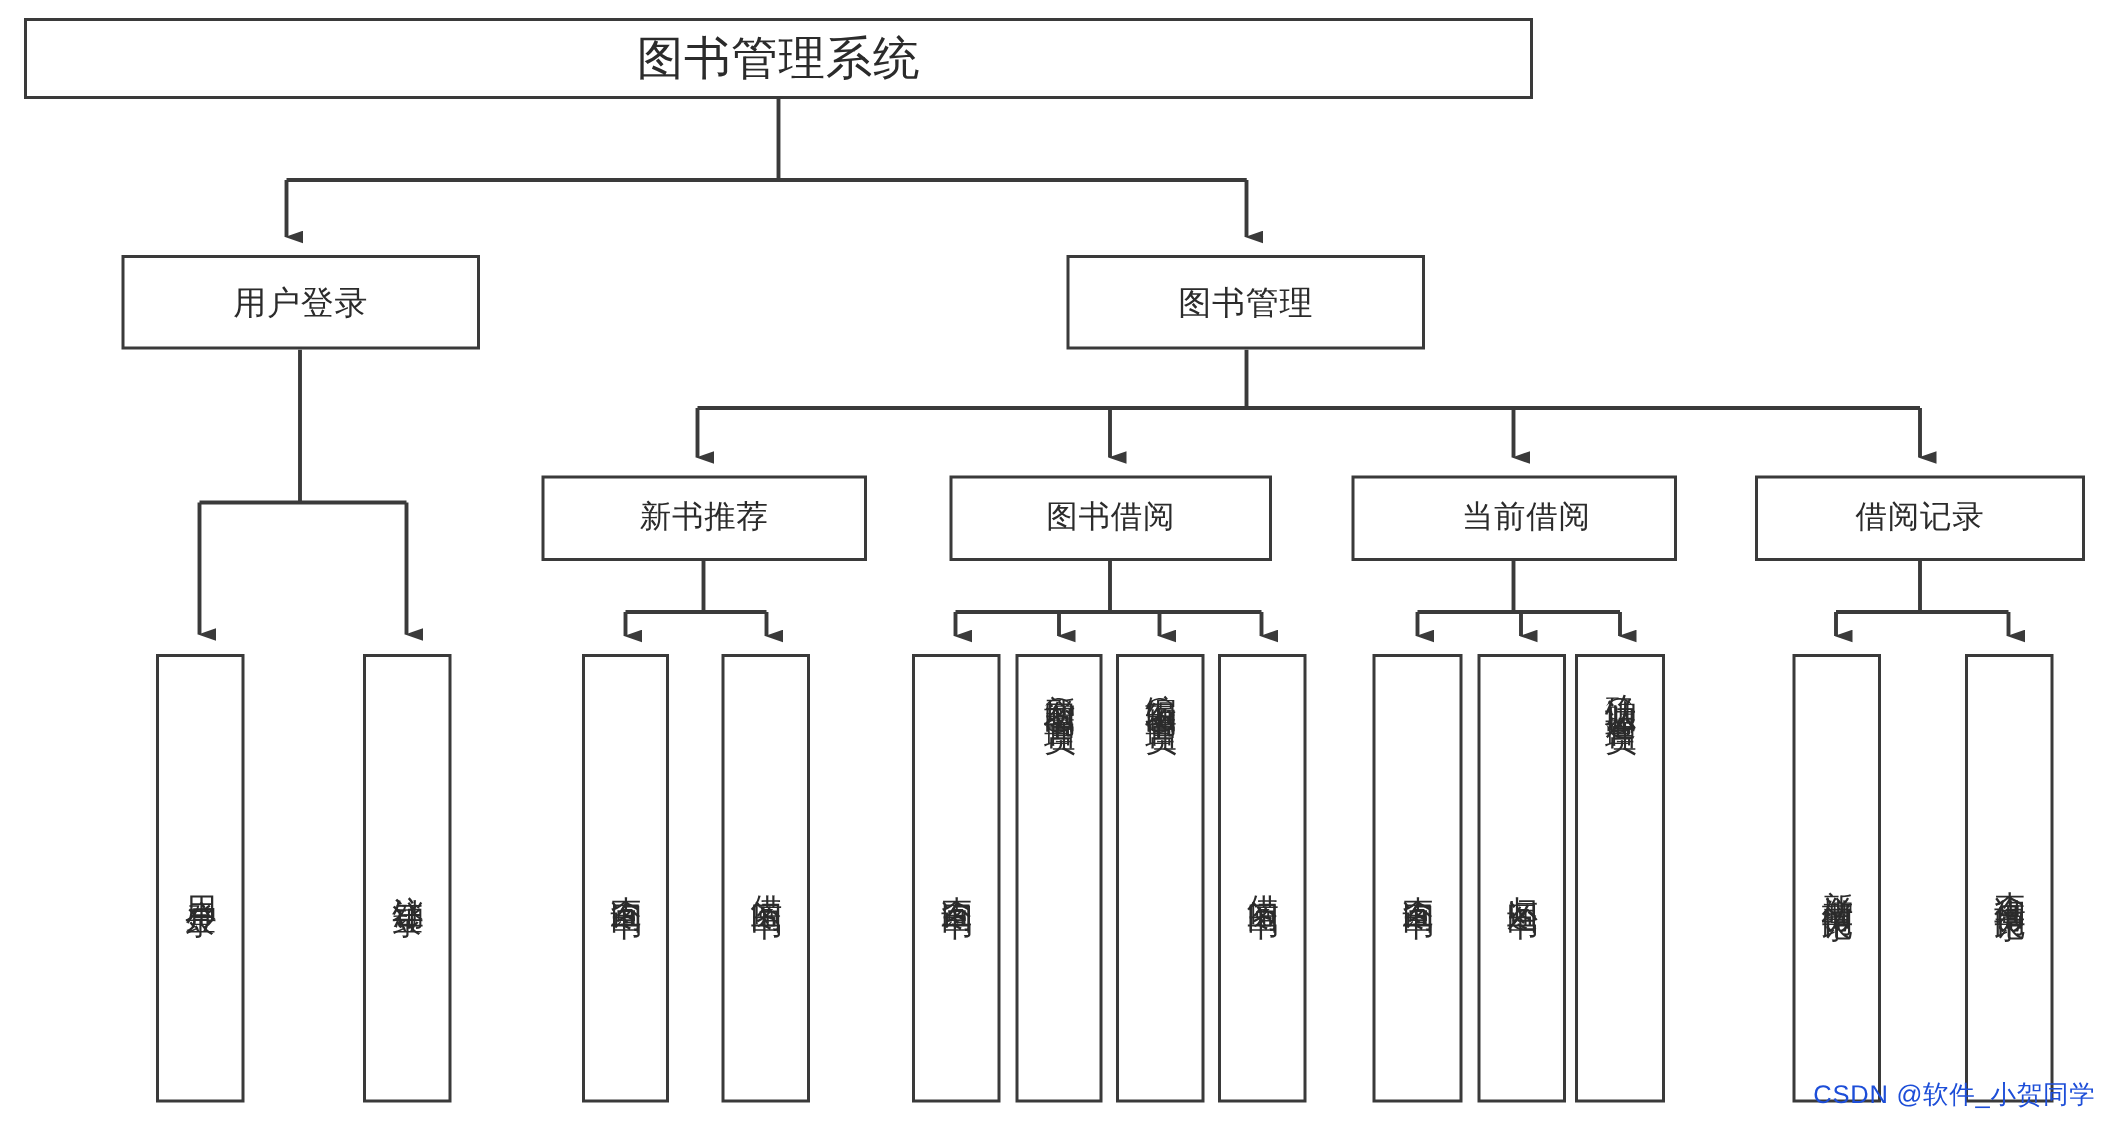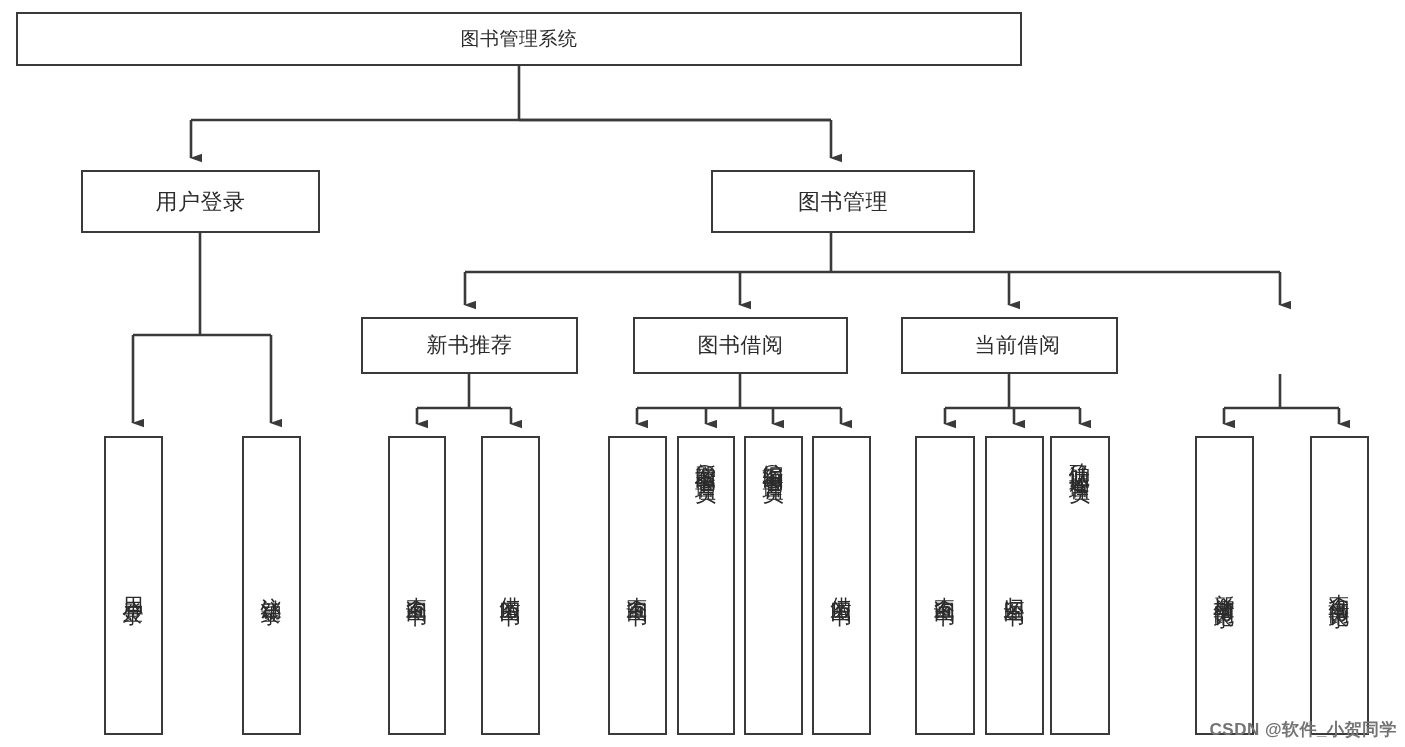--- a/index.html
+++ b/index.html
@@ -35,21 +35,21 @@
     justify-content: center;
     color: #2b2b2b;
     z-index: 2;
   }
   .node-label {
     display: block;
     white-space: nowrap;
     line-height: 1.18;
     letter-spacing: 0.5px;
   }
-  .node.level-0 .node-label { font-size: 19px; }
+  .node.level-0 .node-label { font-size: 31px; }
   .node.level-1 .node-label { font-size: 22px; }
   .node.level-2 .node-label { font-size: 21px; }
 
   .node.leaf {
     align-items: center;
     justify-content: center;
     padding: 8px 0;
   }
   .node.leaf .node-label {
     writing-mode: vertical-rl;
@@ -62,25 +62,24 @@
   }
   .node.leaf.align-top {
     align-items: flex-start;
   }
 
   #watermark {
     position: absolute;
     right: 8px;
     bottom: 6px;
     font-size: 17px;
-    color: #737373;
+    color: #1d4ed8;
     z-index: 5;
     white-space: nowrap;
     letter-spacing: 0.5px;
-    font-weight: bold;
   }
 </style>
 </head>
 <body>
 
 <div id="diagram-root">
 
   <svg id="diagram-svg" viewBox="0 0 1405 747" xmlns="http://www.w3.org/2000/svg">
     <defs>
       <marker id="arrowhead" markerWidth="10" markerHeight="12" refX="4.2" refY="11" orient="auto" markerUnits="userSpaceOnUse">
@@ -134,33 +133,36 @@
     </g>
   </svg>
 
   <div class="node level-0" style="left:16px; top:12px; width:1006px; height:54px;">
     <span class="node-label">图书管理系统</span>
   </div>
 
   <div class="node level-1" style="left:81px; top:170px; width:239px; height:63px;">
     <span class="node-label">用户登录</span>
   </div>
-  <div class="node level-1" style="left:711px; top:170px; width:264px; height:63px;">
+  <div class="node level-1" style="left:711px; top:170px; width:239px; height:63px;">
     <span class="node-label">图书管理</span>
   </div>
 
   <div class="node level-2" style="left:361px; top:317px; width:217px; height:57px;">
     <span class="node-label">新书推荐</span>
   </div>
   <div class="node level-2" style="left:633px; top:317px; width:215px; height:57px;align-items:center;">
     <span class="node-label">图书借阅</span>
   </div>
   <div class="node level-2" style="left:901px; top:317px; width:217px; height:57px;padding-left:16px;">
     <span class="node-label">当前借阅</span>
   </div>
+  <div class="node level-2" style="left:1170px; top:317px; width:220px; height:57px;">
+    <span class="node-label">借阅记录</span>
+  </div>
 
   <div class="node leaf" style="left:104px; top:436px; width:59px; height:299px;">
     <span class="node-label">用户登录</span>
   </div>
   <div class="node leaf" style="left:242px; top:436px; width:59px; height:299px;">
     <span class="node-label">注销登录</span>
   </div>
 
   <div class="node leaf" style="left:388px; top:436px; width:58px; height:299px;">
     <span class="node-label">查询图书</span>

